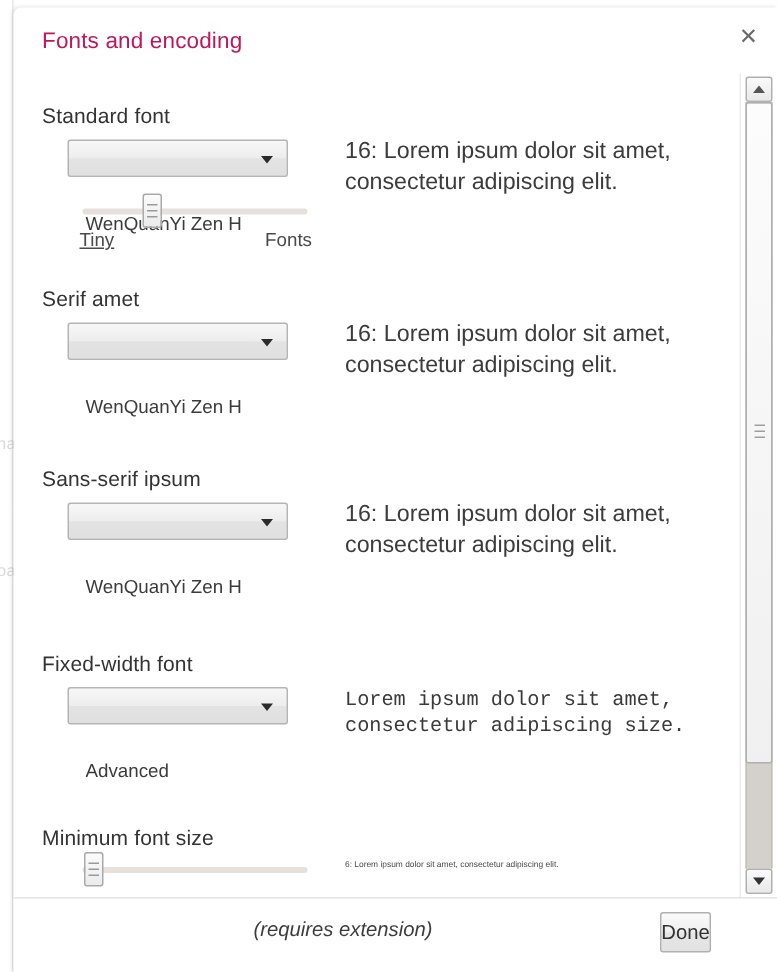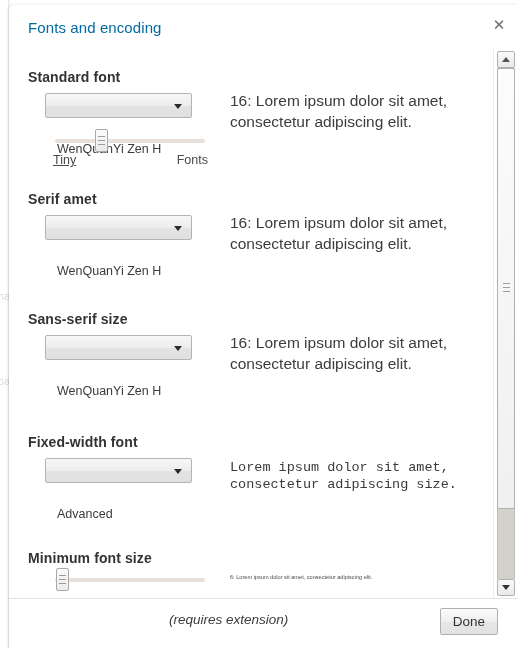--- a/index.html
+++ b/index.html
@@ -52,21 +52,21 @@
   
   #titlebar {
     position: absolute;
     left: 0; top: 0; right: 0;
     height: 44px;
   }
   #dialog-title {
     position: absolute;
     left: 19px; top: 14px;
     font-size: 15px;
-    color: #0369a1;
+    color: #be185d;
     letter-spacing: .1px;
   }
   #close-button {
     position: absolute;
     left: 479px; top: 8px;
     width: 22px; height: 22px;
     display: flex; align-items: center; justify-content: center;
     font-size: 15px;
     color: #6a6a6a;
     cursor: pointer;
@@ -85,21 +85,21 @@
     left: 0; top: 0;
     width: 484px; height: 549px;
   }
 
   
   .font-section { position: absolute; left: 0; width: 484px; }
   .section-title {
     position: absolute;
     left: 19px; top: 0;
     font-size: 14px;
-    font-weight: bold;
+    font-weight: normal;
     color: #333333;
     letter-spacing: .1px;
   }
 
   .row { position: absolute; left: 0; top: 24px; width: 484px; }
 
   
   .dropdown {
     position: absolute;
     left: 36px; top: 0;
@@ -277,21 +277,21 @@
     position: absolute;
     left: 160px; top: 13px;
     font-size: 13.5px;
     color: #3c3c3c;
     white-space: nowrap;
     font-style: italic;
   }
   #done-button {
     position: absolute;
     left: 431px; top: 9px;
-    width: 58px; height: 27px;
+    width: 34px; height: 27px;
     border: 1px solid #b0b0b0;
     border-radius: 2px;
     background: linear-gradient(to bottom, #fafafa 0%, #efefef 50%, #e6e6e6 51%, #e2e2e2 100%);
     font-size: 13.5px;
     color: #333333;
     display: flex; align-items: center; justify-content: center;
     box-sizing: border-box;
     cursor: pointer;
   }
 </style>
@@ -344,21 +344,21 @@
         <div class="row">
           <div class="dropdown">
             <span class="dropdown-label">WenQuanYi Zen H</span>
             <span class="dropdown-arrow"></span>
           </div>
           <div class="sample">16: Lorem ipsum dolor sit amet, consectetur adipiscing elit.</div>
         </div>
       </div>
 
       <div class="font-section" style="top:262px">
-        <div class="section-title">Sans-serif size</div>
+        <div class="section-title">Sans-serif ipsum</div>
         <div class="row">
           <div class="dropdown">
             <span class="dropdown-label">WenQuanYi Zen H</span>
             <span class="dropdown-arrow"></span>
           </div>
           <div class="sample">16: Lorem ipsum dolor sit amet, consectetur adipiscing elit.</div>
         </div>
       </div>
 
       <div class="font-section" style="top:385px">

